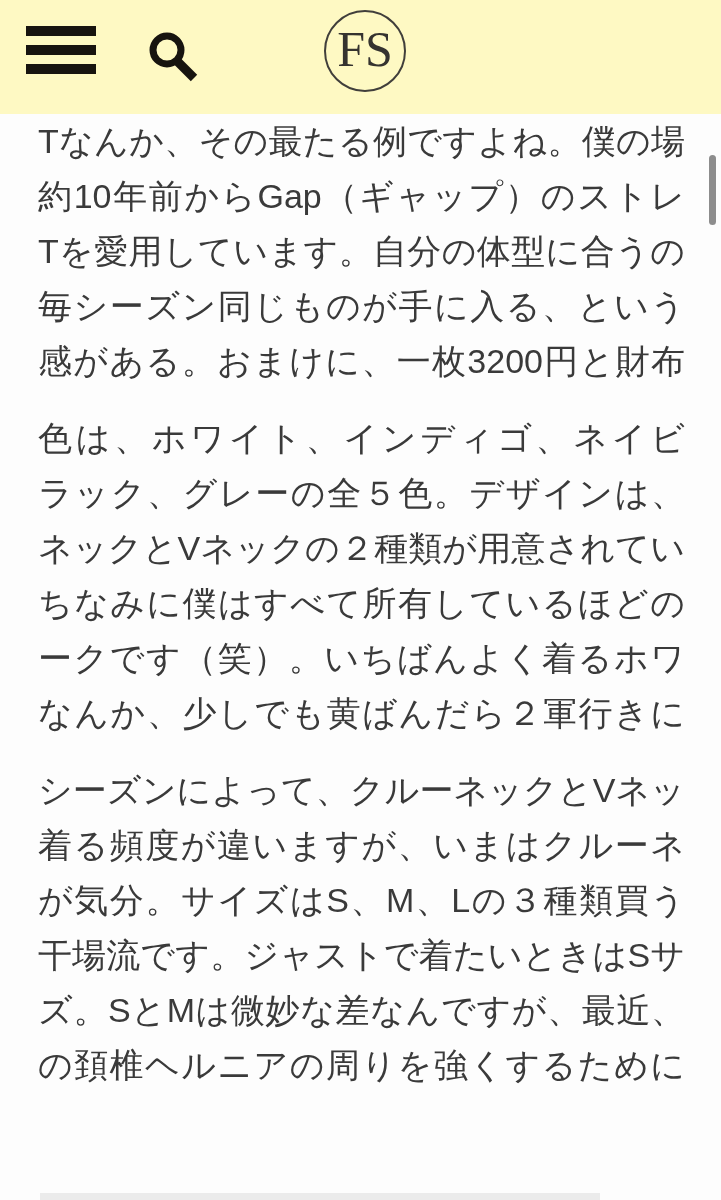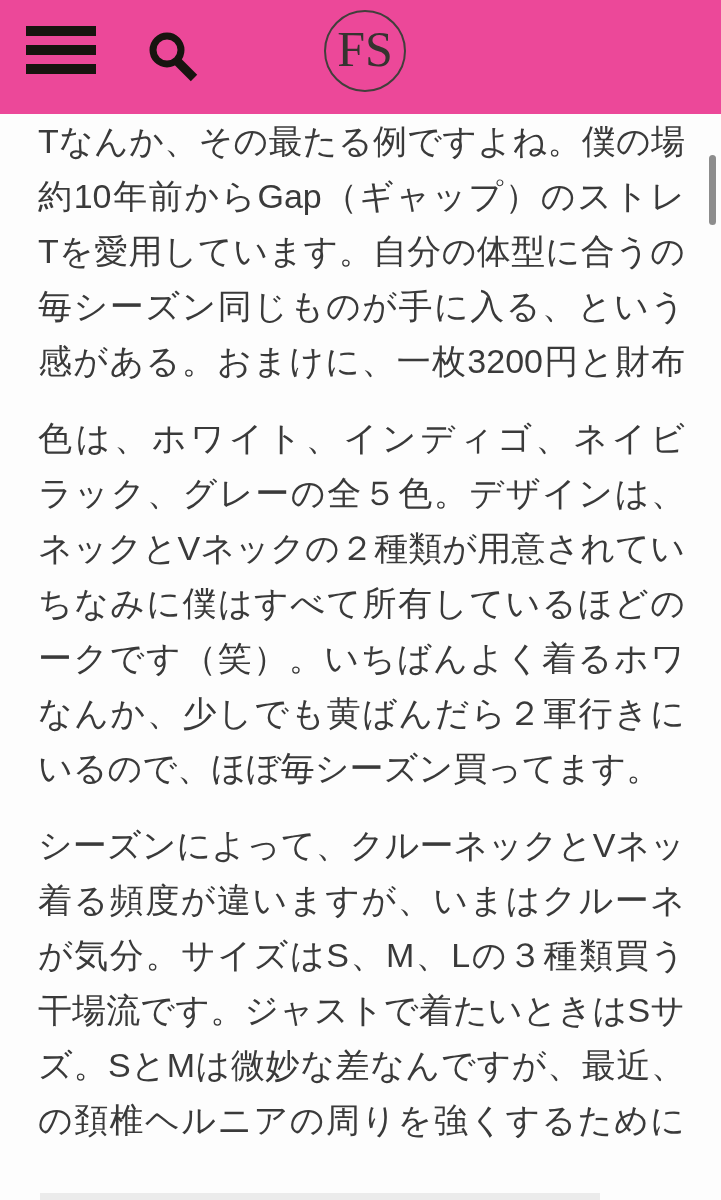--- a/index.html
+++ b/index.html
@@ -5,21 +5,21 @@
   html, body { margin:0; padding:0; }
   body {
     width:721px; height:1200px;
     background:#fdfdfd;
     font-family:"Liberation Sans", sans-serif;
     overflow:hidden;
     position:relative;
   }
 
   
-  .header { position:relative; height:114px; background:#ec4899; }
+  .header { position:relative; height:114px; background:#fef9c3; }
 
   .hamburger {
     position:absolute; left:26px; top:26px;
     width:70px; cursor:pointer;
   }
   .hamburger .bar { height:10px; background:#17140f; }
   .hamburger .bar + .bar { margin-top:9px; }
 
   .search-btn {
     position:absolute; left:146px; top:28px;
@@ -98,21 +98,20 @@
     <div class="line">感がある。おまけに、一枚3200円と財布にや</div>
   </div>
 
   <div class="para">
     <div class="line">色は、ホワイト、インディゴ、ネイビー、ブ</div>
     <div class="line">ラック、グレーの全５色。デザインは、クルー</div>
     <div class="line">ネックとVネックの２種類が用意されていて、</div>
     <div class="line">ちなみに僕はすべて所有しているほどのフリ</div>
     <div class="line">ークです（笑）。いちばんよく着るホワイト</div>
     <div class="line">なんか、少しでも黄ばんだら２軍行きにして</div>
-    <div class="line end">いるので、ほぼ毎シーズン買ってます。</div>
   </div>
 
   <div class="para">
     <div class="line">シーズンによって、クルーネックとVネックは</div>
     <div class="line">着る頻度が違いますが、いまはクルーネック</div>
     <div class="line">が気分。サイズはS、M、Lの３種類買うのが</div>
     <div class="line">干場流です。ジャストで着たいときはSサイ</div>
     <div class="line">ズ。SとMは微妙な差なんですが、最近、持病</div>
     <div class="line">の頚椎ヘルニアの周りを強くするために鍛え</div>
   </div>

